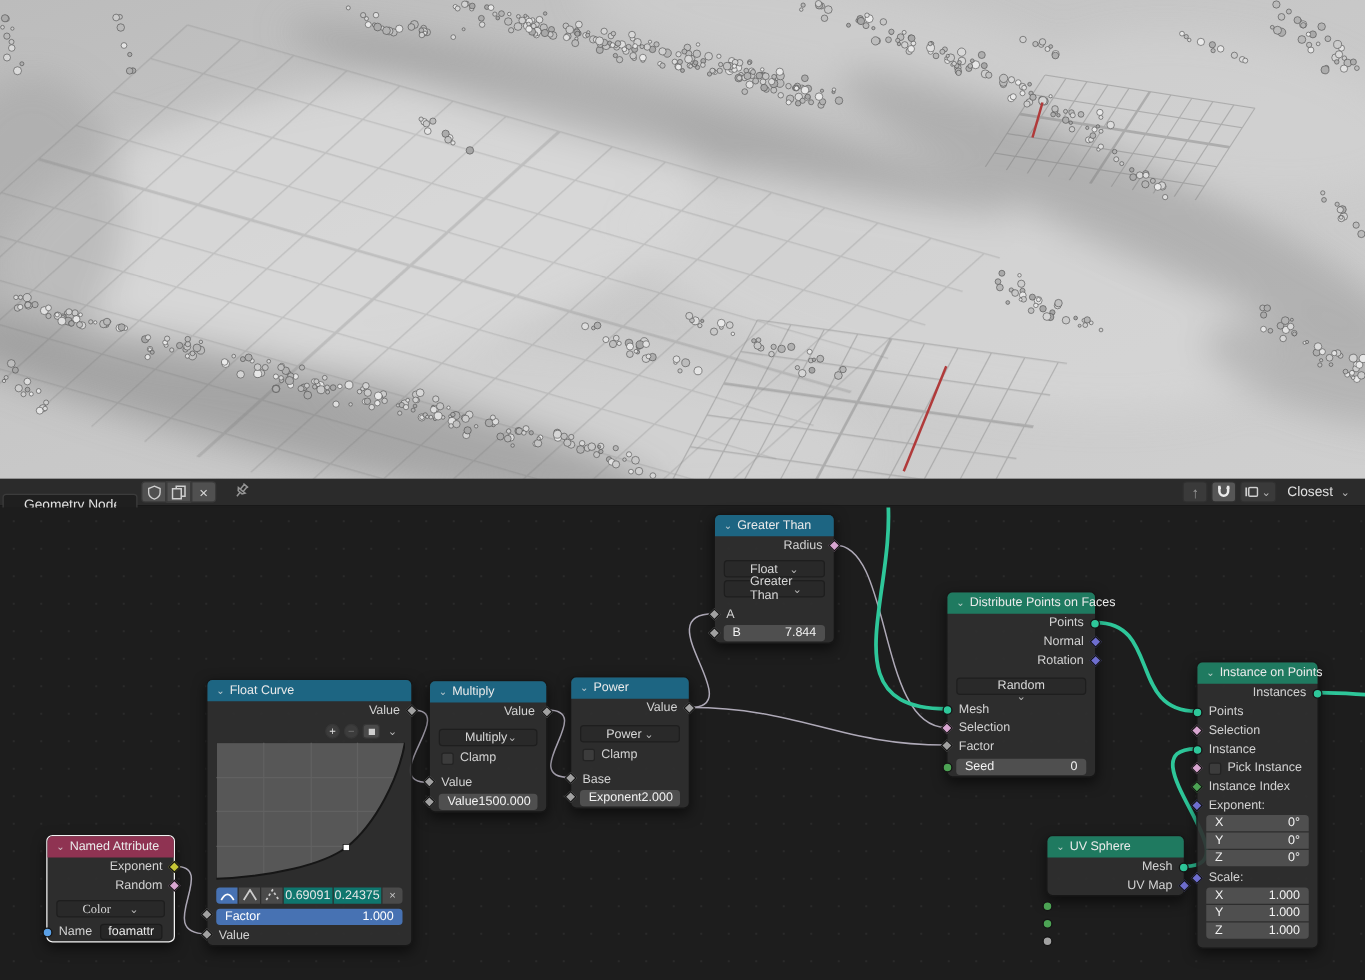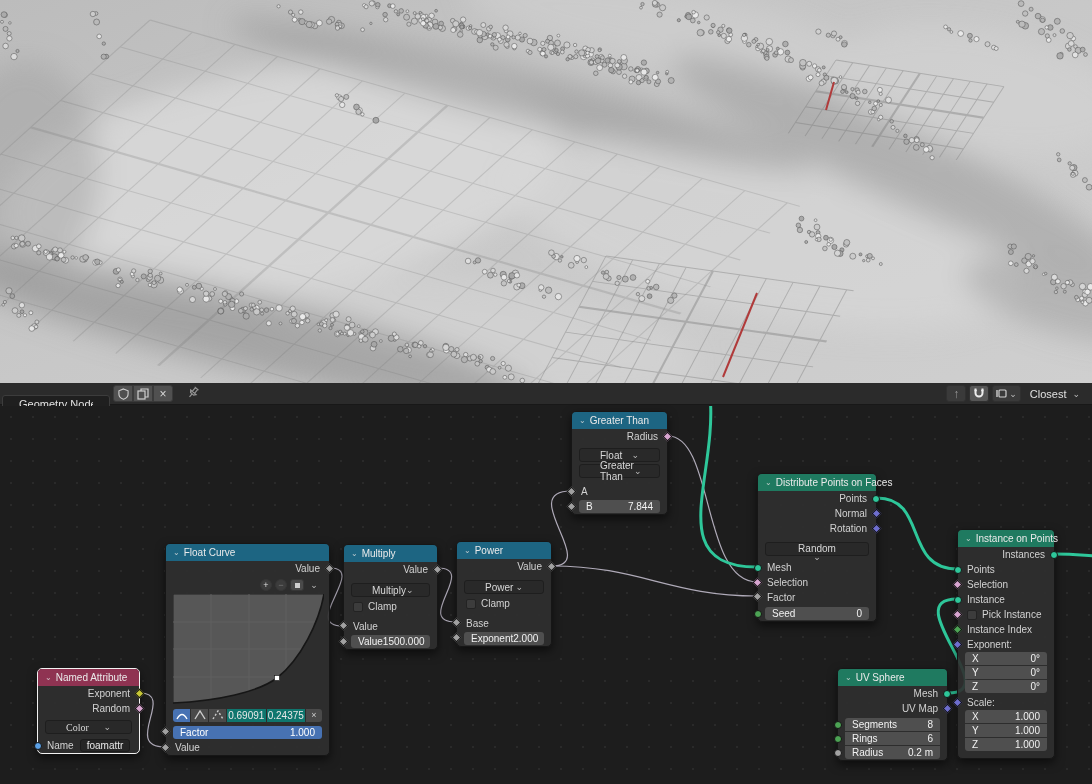--- a/index.html
+++ b/index.html
@@ -1231,34 +1231,20 @@
       <div class="nh green">
           <span class="chev">⌄</span>
         <span>UV Sphere</span>
         </div>
       <div class="r out">
           <span>Mesh</span>
         </div>
       <div class="r out">
           <span>UV Map</span>
         </div>
-      <div class="stack" style="margin-top:2px;">
-        <div class="field">
-          <span>Segments</span>
-          <span>8</span>
-          </div>
-        <div class="field">
-          <span>Rings</span>
-          <span>6</span>
-          </div>
-        <div class="field">
-          <span>Radius</span>
-          <span>0.2 m</span>
-          </div>
-      </div>
       <span class="sock c out teal" style="top:21px;"></span>
       <span class="sock d out purple" style="top:36px;"></span>
       <span class="sock c in green" style="top:52px;"></span>
       <span class="sock c in green" style="top:66px;"></span>
       <span class="sock c in gray" style="top:80px;"></span>
     </div>
 
     <div class="node" style="left:957px;top:123px;width:98px;">
       <div class="nh green">
           <span class="chev">⌄</span>

